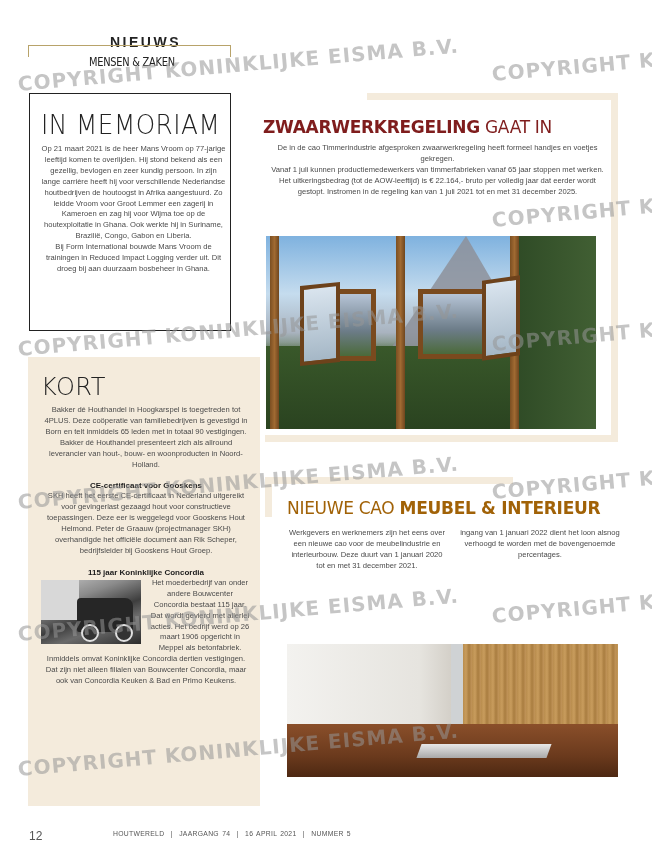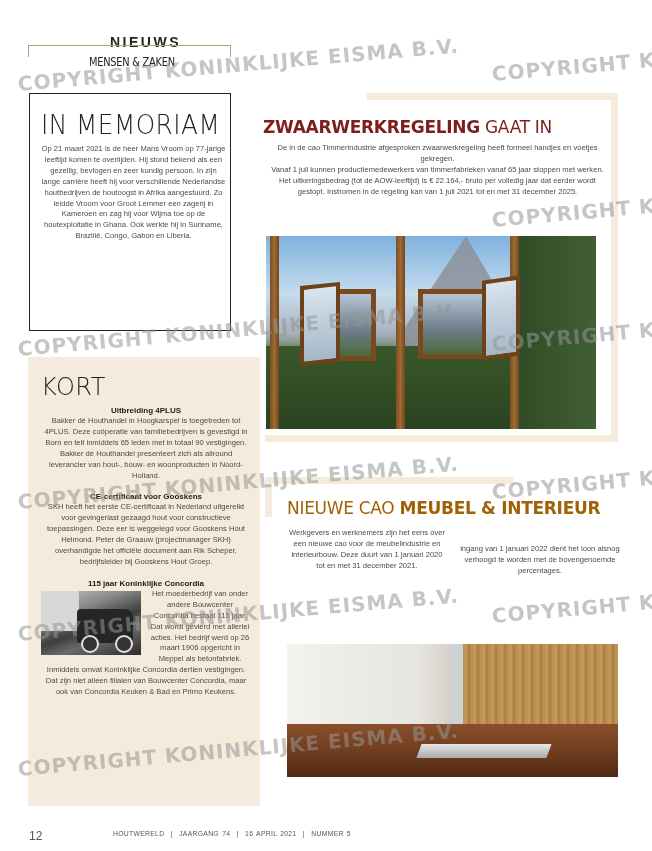--- a/index.html
+++ b/index.html
@@ -47,21 +47,21 @@
   .trees-right { position: absolute; right: 0; top: 0; width: 80px; height: 193px; background: linear-gradient(90deg, #2f4b26, #415f33); }
   .post { position: absolute; top: 0; width: 9px; height: 193px; background: linear-gradient(90deg, #7b4f22, #a06a32, #6f461e); }
   .wframe { position: absolute; border: 5px solid #7a4a1e; background: linear-gradient(180deg, #b6c4d6, #6c7c88 60%, #4b6a3a); box-sizing: border-box; }
   .wsash { position: absolute; border: 4px solid #6d421b; background: linear-gradient(180deg, #d9e4ee, #a5b7c6); box-sizing: border-box; }
 
   
   .cao-frame-top { left: 265px; top: 477px; width: 248px; height: 7px; background: #f4ebdc; }
   .cao-frame-left { left: 265px; top: 477px; width: 7px; height: 40px; background: #f4ebdc; }
   .cao-title { left: 287px; top: 498px; font-size: 17px; color: #a16207; font-family: "DejaVu Sans", sans-serif; letter-spacing: -0.3px; }
   .cao-col1 { left: 287px; top: 528px; width: 160px; }
-  .cao-col2 { left: 460px; top: 528px; width: 160px; margin-top: 16px; }
+  .cao-col2 { left: 460px; top: 528px; width: 160px; }
   .cao-photo { left: 287px; top: 644px; width: 331px; height: 133px; overflow: hidden; background: linear-gradient(90deg, #f3f2ef 0%, #e6e4df 40%, #c9c4bb 55%); }
   .cao-wood { position: absolute; left: 176px; top: 0; width: 155px; height: 80px; background: repeating-linear-gradient(90deg, #b98d4e 0px, #c89c5d 3px, #a97d40 6px, #c2955a 9px); }
   .cao-plinth { position: absolute; left: 0; top: 80px; width: 331px; height: 53px; background: linear-gradient(180deg, #8a4f2a 0%, #6b3a1d 60%, #4d2812 100%); }
   .cao-metal { position: absolute; left: 132px; top: 100px; width: 130px; height: 14px; background: linear-gradient(180deg, #e8e8e8, #a9a9a9); transform: skewX(-20deg); }
   .cao-panel-edge { position: absolute; left: 164px; top: 0; width: 12px; height: 80px; background: #cfd2d4; }
 
   
   .page-number { left: 29px; top: 829px; font-size: 12px; color: #555; }
   .footer-info { left: 113px; top: 830px; font-size: 6.8px; color: #555; letter-spacing: 0.3px; word-spacing: 1px; }
 
@@ -72,27 +72,27 @@
 <body>
 
 <div class="abs section-kicker">NIEUWS</div>
 <div class="abs header-rule"></div>
 <div class="abs section-title">MENSEN &amp; ZAKEN</div>
 
 <div class="abs memoriam-box"></div>
 <div class="abs memoriam-title">IN MEMORIAM</div>
 <div class="abs memoriam-text body-text">
   <p>Op 21 maart 2021 is de heer Mans Vroom op 77-jarige leeftijd komen te overlijden. Hij stond bekend als een gezellig, bevlogen en zeer kundig persoon. In zijn lange carrière heeft hij voor verschillende Nederlandse houtbedrijven de houtoogst in Afrika aangestuurd. Zo leidde Vroom voor Groot Lemmer een zagerij in Kameroen en zag hij voor Wijma toe op de houtexploitatie in Ghana. Ook werkte hij in Suriname, Brazilië, Congo, Gabon en Liberia.</p>
+  <p>Bij Form International bouwde Mans Vroom de trainingen in Reduced Impact Logging verder uit. Dit droeg bij aan duurzaam bosbeheer in Ghana.</p>
 </div>
 
 <div class="abs kort-box"></div>
 <div class="abs kort-title">KORT</div>
 <div class="abs kort-col body-text">
   <div class="kort-block">
-    <div class="kort-sub">Uitbreiding 4PLUS</div>
     <p>Bakker dé Houthandel in Hoogkarspel is toegetreden tot 4PLUS. Deze coöperatie van familiebedrijven is gevestigd in Born en telt inmiddels 65 leden met in totaal 90 vestigingen. Bakker dé Houthandel presenteert zich als allround leverancier van hout-, bouw- en woonproducten in Noord-Holland.</p>
   </div>
   <div class="kort-block">
     <div class="kort-sub">CE-certificaat voor Gooskens</div>
     <p>SKH heeft het eerste CE-certificaat in Nederland uitgereikt voor gevingerlast gezaagd hout voor constructieve toepassingen. Deze eer is weggelegd voor Gooskens Hout Helmond. Peter de Graauw (projectmanager SKH) overhandigde het officiële document aan Rik Scheper, bedrijfsleider bij Gooskens Hout Groep.</p>
   </div>
   <div class="kort-block">
     <div class="kort-sub">115 jaar Koninklijke Concordia</div>
     <div class="concordia-photo">
       <div class="bld"></div>

